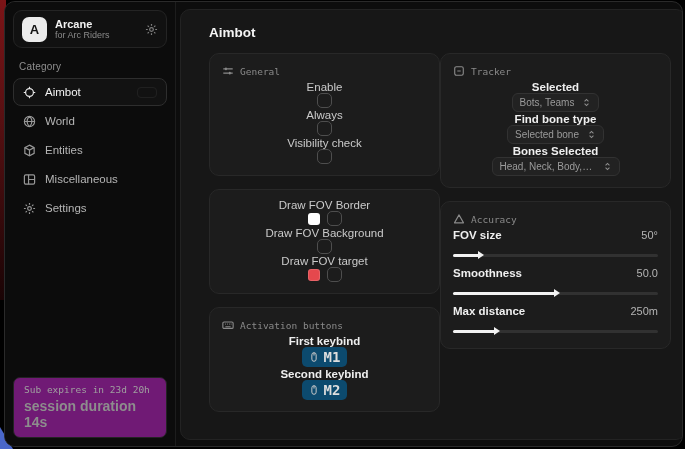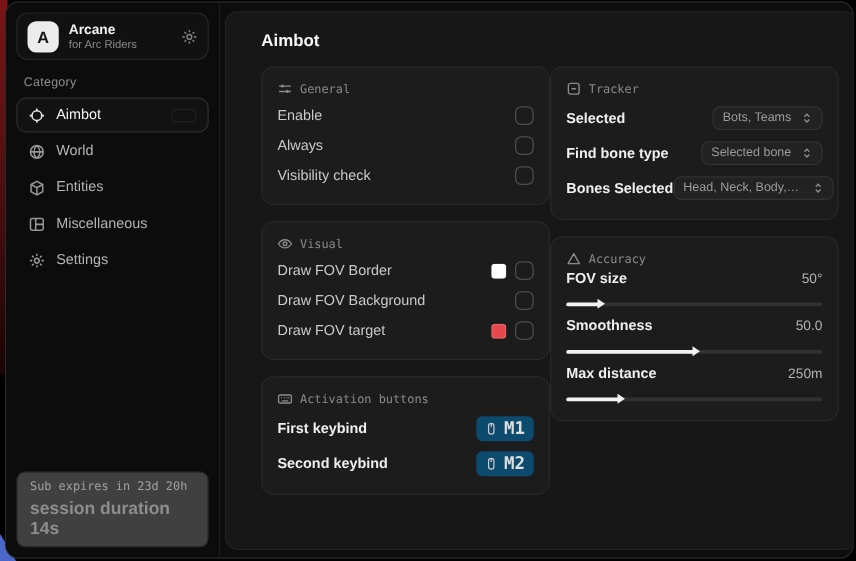--- a/index.html
+++ b/index.html
@@ -38,41 +38,41 @@
   .nav-item {
     height:28px; display:flex; align-items:center; gap:9px; padding:0 9px;
     border:1px solid transparent; border-radius:8px; color:#b5b5b5; font-size:11.5px; cursor:default;
   }
   .nav-item .nico { color:#979797; display:flex; }
   .nav-item.selected { background:#121212; border-color:#2e2e2e; color:#f3f3f3; }
   .nav-item.selected .nico { color:#e8e8e8; }
   .ghost-badge { margin-left:auto; width:20px; height:11px; border:1px solid #262626; border-radius:4px; opacity:.7; }
   .side-footer {
     position:absolute; left:8px; right:8px; bottom:8px; border:1px solid #232323; border-radius:7px;
-    padding:6px 10px 7px 10px; background:#404040;
+    padding:6px 10px 7px 10px; background:#701a75;
   }
   .expiry { font-family:"DejaVu Sans Mono", monospace; font-size:9.5px; color:#a0a0a0; white-space:nowrap; }
   .session { margin-top:3px; font-size:14px; font-weight:bold; color:#8d8d8d; }
 
   
   .main-wrap { flex:1; padding:7px 8px 6px 4px; }
   .main {
     height:100%; background:#171717; border:1px solid #232323; border-radius:10px;
     padding:13px 14px; overflow:hidden;
   }
   .page-title { font-size:13.5px; font-weight:bold; color:#f5f5f5; margin:2px 0 0 14px; }
   .grid { display:grid; grid-template-columns:231px 231px; margin:13px 0 0 14px; align-items:start; }
   .col { display:flex; flex-direction:column; gap:13px; }
 
   .card { background:#1c1c1c; border:1px solid #282828; border-radius:10px; padding:9px 12px 11px 12px; }
   .card-head { display:flex; align-items:center; gap:6px; color:#8a8a8a;
     font-family:"DejaVu Sans Mono", monospace; font-size:9.5px; margin:2px 0 4px 0; }
   .card-head .hico { display:flex; color:#8a8a8a; }
 
-  .row { display:flex; align-items:center; justify-content:space-between; min-height:23px; }
+  .row { display:flex; align-items:center; justify-content:flex-end; min-height:23px;flex-direction:column; }
   .row + .row { margin-top:1px; }
   .lbl { font-size:11.5px; color:#cacaca; }
   .lbl.strong { font-weight:bold; color:#efefef; font-size:11.5px; }
   .row-right { display:flex; align-items:center; gap:7px; }
 
   .checkbox { width:15px; height:15px; border:1.5px solid #4e4e4e; border-radius:5px; background:transparent; }
   .swatch { width:12px; height:12px; border-radius:3px; border:1px solid rgba(255,255,255,.15); }
 
   .keypill { display:flex; align-items:center; gap:5px; background:#0c4a6e; border-radius:5px;
     padding:2px 7px; color:#dedede; font-size:14px; font-weight:bold;
@@ -201,29 +201,20 @@
               <span class="lbl">Always</span>
               <span class="checkbox"></span>
             </div>
             <div class="row">
               <span class="lbl">Visibility check</span>
               <span class="checkbox"></span>
             </div>
           </div>
 
           <div class="card">
-            <div class="card-head">
-              <span class="hico">
-                <svg width="12" height="12" viewBox="0 0 14 14" fill="none" stroke="currentColor" stroke-width="1.3">
-                  <path d="M1 7s2.2-3.8 6-3.8S13 7 13 7s-2.2 3.8-6 3.8S1 7 1 7z"></path>
-                    <circle cx="7" cy="7" r="1.7"></circle>
-                </svg>
-              </span>
-              <span>Visual</span>
-            </div>
             <div class="row">
               <span class="lbl">Draw FOV Border</span>
               <span class="row-right">
                 <span class="swatch" style="background:#ffffff"></span>
                 <span class="checkbox"></span>
               </span>
             </div>
             <div class="row">
               <span class="lbl">Draw FOV Background</span>
               <span class="checkbox"></span>

